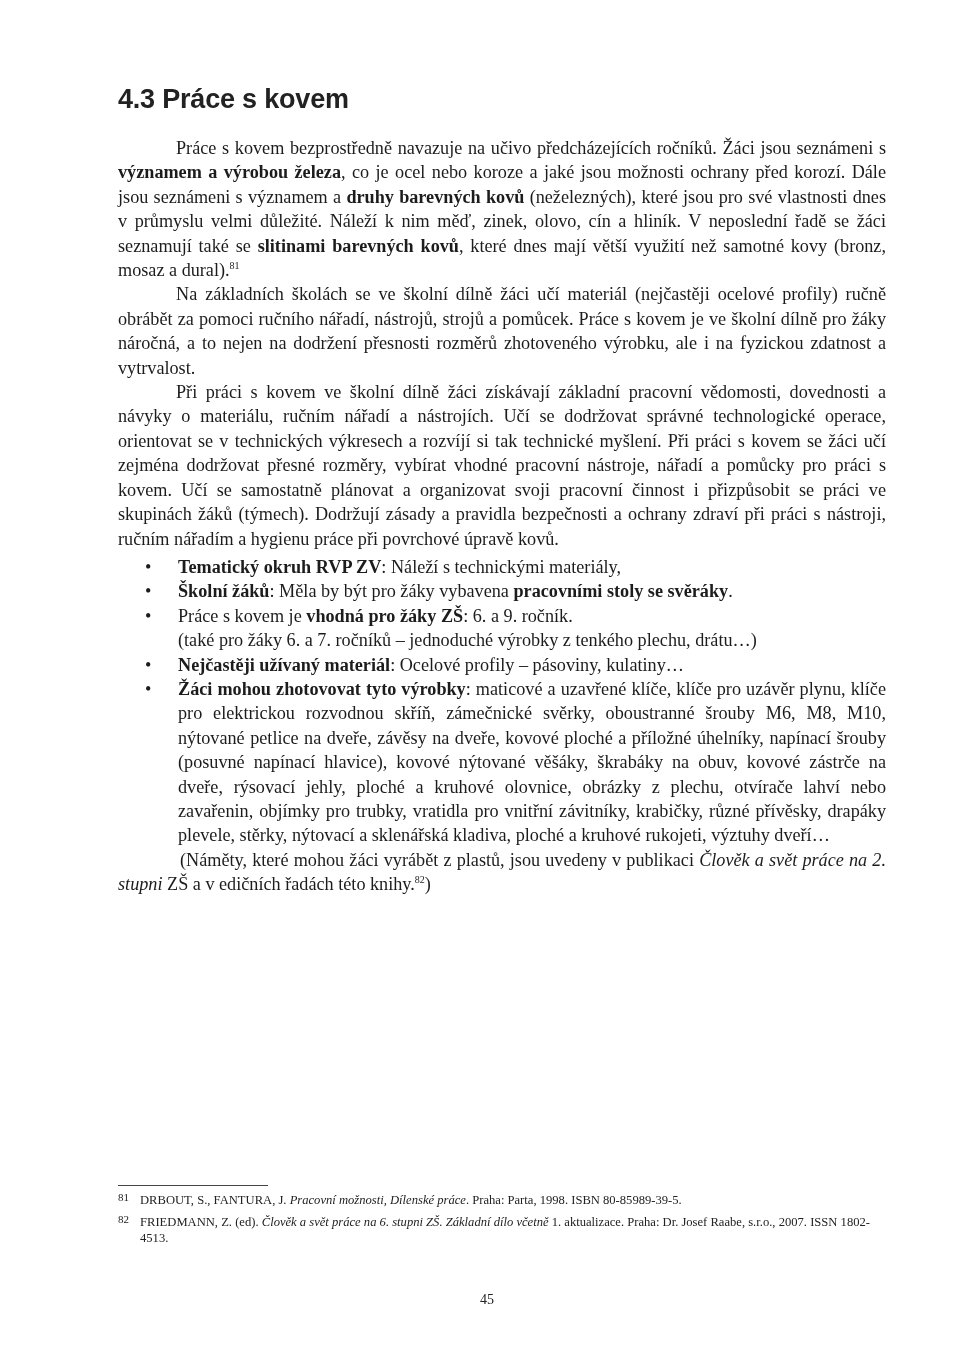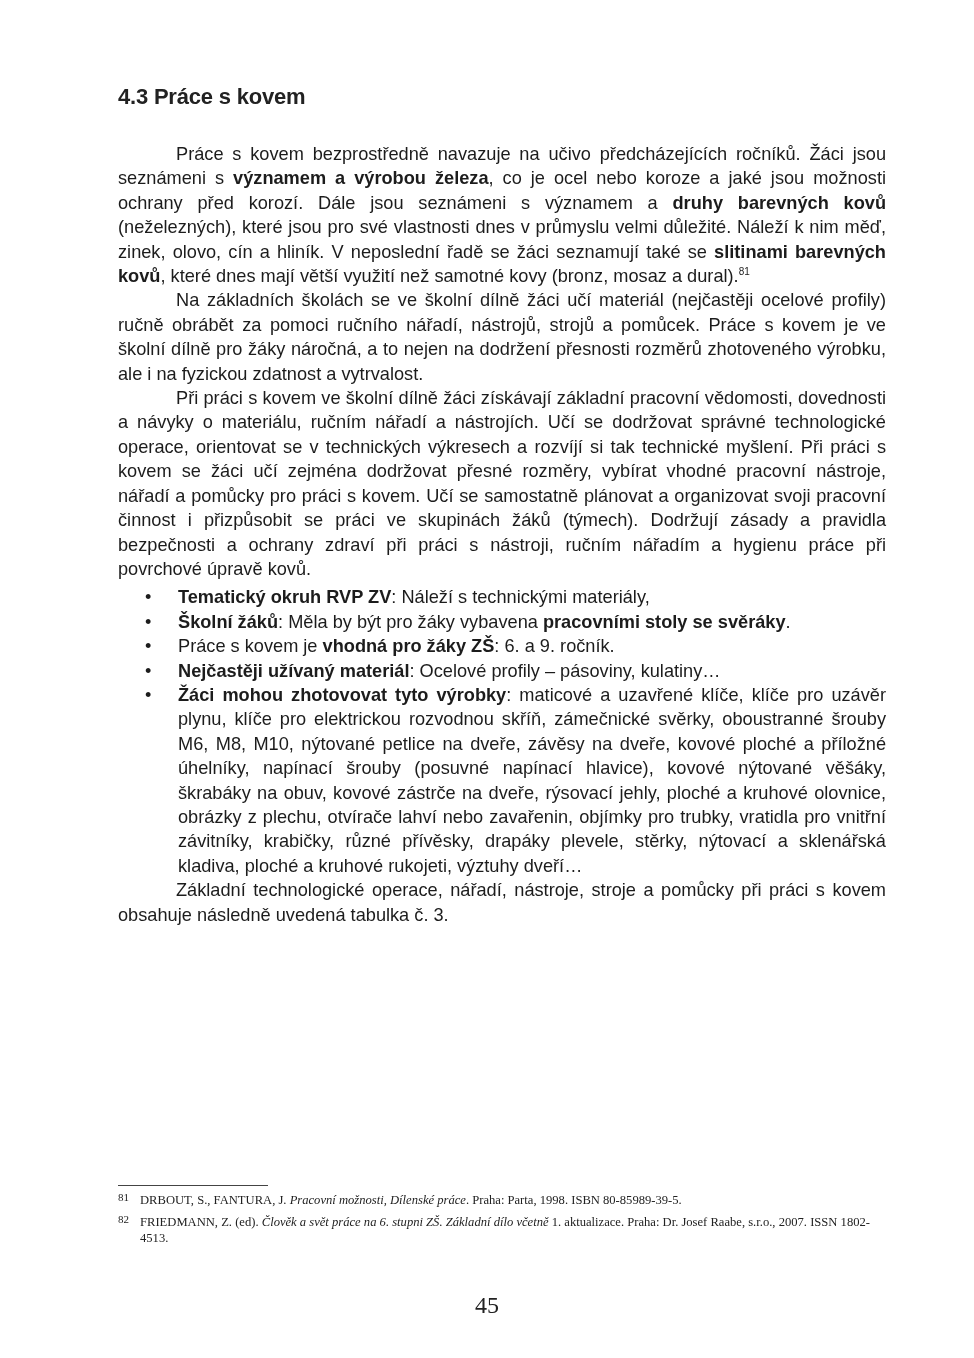--- a/index.html
+++ b/index.html
@@ -1,57 +1,58 @@
 <!DOCTYPE html>
 <html><head>
 <meta charset="utf-8">
 <style>
   html, body { margin: 0; padding: 0; background: #ffffff; }
   body { width: 974px; height: 1358px; position: relative; overflow: hidden; }
   .page { position: absolute; left: 0; top: 0; width: 974px; height: 1358px; background: #fff; color: #1a1a1a; }
-  .heading { position: absolute; left: 118px; top: 84px; font-family: "Liberation Sans", sans-serif; font-weight: bold; font-size: 22px; color: #222; letter-spacing: -0.2px; }
-  .body { position: absolute; left: 118px; top: 142px; width: 768px; font-family: Liberation Sans, sans-serif; font-size: 18.2px; line-height: 24.4px; text-align: justify; color: #1c1c1c; }
+  .heading { position: absolute; left: 118px; top: 84px; font-family: "Liberation Sans", sans-serif; font-weight: bold; font-size: 27px; color: #222; letter-spacing: -0.2px; }
+  .body { position: absolute; left: 118px; top: 136px; width: 768px; font-family: Liberation Serif, serif; font-size: 18.2px; line-height: 24.4px; text-align: justify; color: #1c1c1c; }
   .body p { margin: 0; text-indent: 58px; }
   .body b { font-weight: bold; }
   sup { font-size: 10px; line-height: 0; vertical-align: 7px; }
   ul.bullets { list-style: none; margin: 4px 0 0 0; padding: 0; }
   ul.bullets li { position: relative; padding-left: 60px; margin: 0; text-align: justify; }
   ul.bullets li .dot { position: absolute; left: 27px; top: 0; }
   ul.bullets li.cont { padding-left: 60px; }
   .plastics { text-indent: 62px !important; }
   .fn-rule { position: absolute; left: 118px; top: 1185px; width: 150px; border-top: 1px solid #444; }
   .footnotes { position: absolute; left: 118px; top: 1192px; width: 770px; font-family: "Liberation Serif", serif; font-size: 12.6px; line-height: 16.5px; color: #222; }
   .fn { position: relative; padding-left: 22px; margin-bottom: 5px; }
   .fn .num { position: absolute; left: 0; top: -3px; font-size: 11px; }
-  .pagenum { position: absolute; left: 0; width: 974px; top: 1292px; text-align: center; font-family: "Liberation Serif", serif; font-size: 24px; color: #222; }
+  .pagenum { position: absolute; left: 0; width: 974px; top: 1292px; text-align: center; font-family: "Liberation Serif", serif; font-size: 14px; color: #222; }
   i { font-style: italic; }
 </style>
 </head>
 <body>
 
 <div class="page">
   <div class="heading">4.3 Práce s kovem</div>
 
   <div class="body">
     <p><span>Práce s kovem bezprostředně navazuje na učivo předcházejících ročníků. Žáci jsou seznámeni s </span><b>významem a výrobou železa</b><span>, co je ocel nebo koroze a jaké jsou možnosti ochrany před korozí. Dále jsou seznámeni s významem a </span><b>druhy barevných kovů</b><span> (neželezných), které jsou pro své vlastnosti dnes v průmyslu velmi důležité. Náleží k nim měď, zinek, olovo, cín a hliník. V neposlední řadě se žáci seznamují také se </span><b>slitinami barevných kovů</b><span>, které dnes mají větší využití než samotné kovy (bronz, mosaz a dural).</span><sup>81</sup></p>
 
     <p>Na základních školách se ve školní dílně žáci učí materiál (nejčastěji ocelové profily) ručně obrábět za pomoci ručního nářadí, nástrojů, strojů a pomůcek. Práce s kovem je ve školní dílně pro žáky náročná, a to nejen na dodržení přesnosti rozměrů zhotoveného výrobku, ale i na fyzickou zdatnost a vytrvalost.</p>
 
     <p>Při práci s kovem ve školní dílně žáci získávají základní pracovní vědomosti, dovednosti a návyky o materiálu, ručním nářadí a nástrojích. Učí se dodržovat správné technologické operace, orientovat se v technických výkresech a rozvíjí si tak technické myšlení. Při práci s kovem se žáci učí zejména dodržovat přesné rozměry, vybírat vhodné pracovní nástroje, nářadí a pomůcky pro práci s kovem. Učí se samostatně plánovat a organizovat svoji pracovní činnost i přizpůsobit se práci ve skupinách žáků (týmech). Dodržují zásady a pravidla bezpečnosti a ochrany zdraví při práci s nástroji, ručním nářadím a hygienu práce při povrchové úpravě kovů.</p>
 
     <ul class="bullets">
       <li><span class="dot">•</span><b>Tematický okruh RVP ZV</b><span>: Náleží s technickými materiály,</span></li>
       <li><span class="dot">•</span><b>Školní žáků</b><span>: Měla by být pro žáky vybavena </span><b>pracovními stoly se svěráky</b><span>.</span></li>
       <li><span class="dot">•</span><span>Práce s kovem je </span><b>vhodná pro žáky ZŠ</b><span>: 6. a 9. ročník.</span></li>
+      <li class="cont">(také pro žáky 6. a 7. ročníků – jednoduché výrobky z tenkého plechu, drátu…)</li>
       <li><span class="dot">•</span><b>Nejčastěji užívaný materiál</b><span>: Ocelové profily – pásoviny, kulatiny…</span></li>
       <li><span class="dot">•</span><b>Žáci mohou zhotovovat tyto výrobky</b><span>: maticové a uzavřené klíče, klíče pro uzávěr plynu, klíče pro elektrickou rozvodnou skříň, zámečnické svěrky, oboustranné šrouby M6, M8, M10, nýtované petlice na dveře, závěsy na dveře, kovové ploché a příložné úhelníky, napínací šrouby (posuvné napínací hlavice), kovové nýtované věšáky, škrabáky na obuv, kovové zástrče na dveře, rýsovací jehly, ploché a kruhové olovnice, obrázky z plechu, otvírače lahví nebo zavařenin, objímky pro trubky, vratidla pro vnitřní závitníky, krabičky, různé přívěsky, drapáky plevele, stěrky, nýtovací a sklenářská kladiva, ploché a kruhové rukojeti, výztuhy dveří…</span></li>
     </ul>
 
+    <p class="plastics"><span>(Náměty, které mohou žáci vyrábět z plastů, jsou uvedeny v publikaci </span><i>Člověk a svět práce na 2. stupni</i><span> ZŠ a v edičních řadách této knihy.</span><sup>82</sup><span>)</span></p>
 
-    <p>Základní technologické operace, nářadí, nástroje, stroje a pomůcky při práci s kovem obsahuje následně uvedená tabulka č. 3.</p>
   </div>
 
   <div class="fn-rule"></div>
 
   <div class="footnotes">
     <div class="fn"><span class="num">81</span><span>DRBOUT, S., FANTURA, J. </span><i>Pracovní možnosti, Dílenské práce</i><span>. Praha: Parta, 1998. ISBN 80-85989-39-5.</span></div>
     <div class="fn"><span class="num">82</span><span>FRIEDMANN, Z. (ed). </span><i>Člověk a svět práce na 6. stupni ZŠ. Základní dílo včetně</i><span> 1. aktualizace. Praha: Dr. Josef Raabe, s.r.o., 2007. ISSN 1802-4513.</span></div>
   </div>
 
   <div class="pagenum">45</div>

